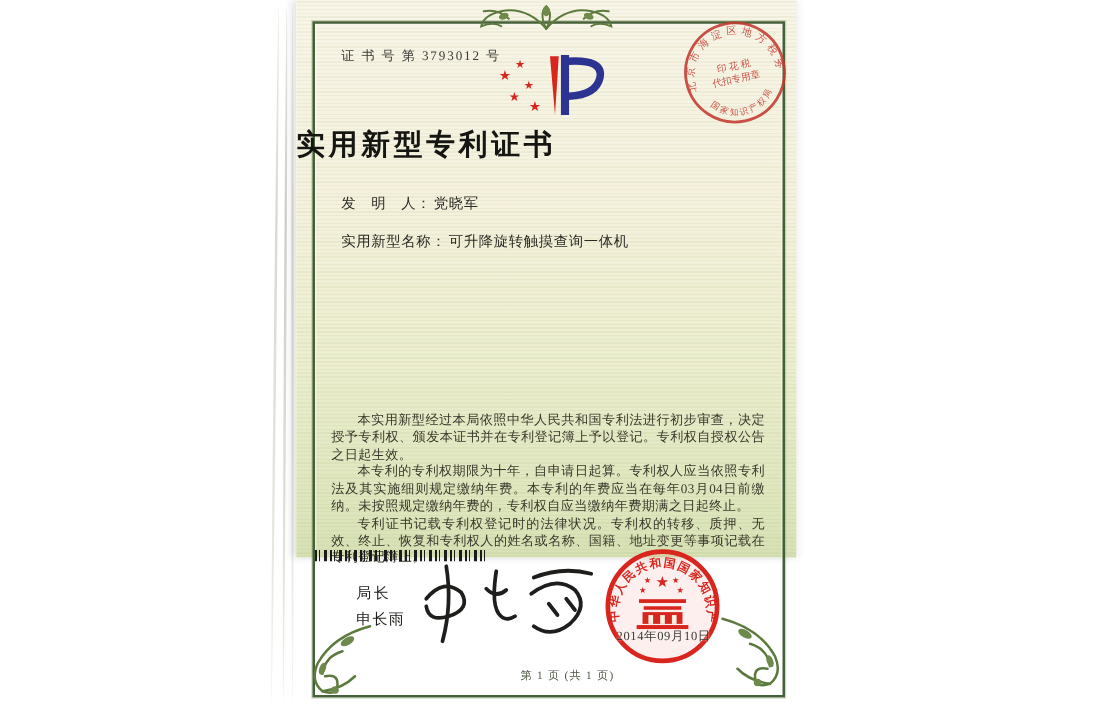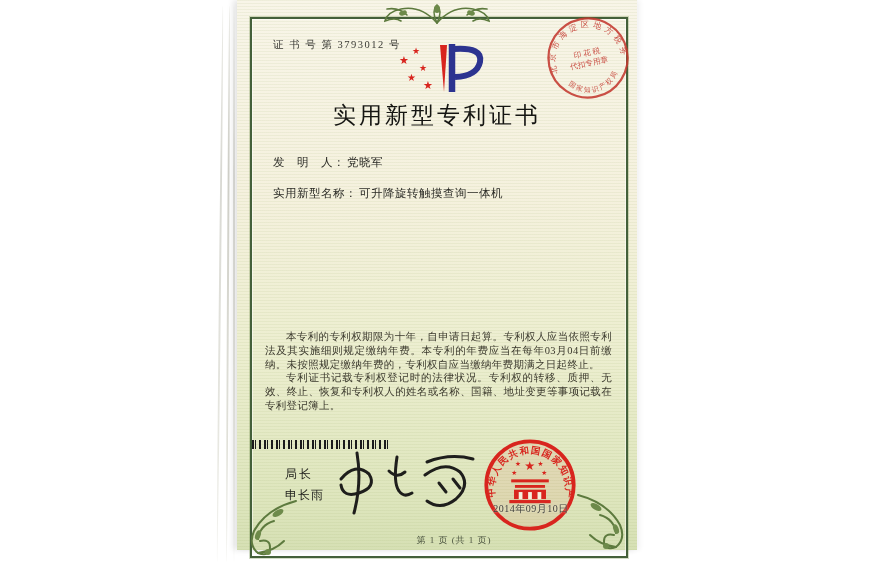--- a/index.html
+++ b/index.html
@@ -10,43 +10,43 @@
   }
   .scan{position:absolute;inset:0;}
   
   .curl{position:absolute;top:6px;height:556px;width:2px;background:linear-gradient(180deg,#e8e8e2,#cfcfc8 30%,#e2e2da 80%,#f2f2ee);border-radius:50%;}
   .curl.c1{left:219px;transform:rotate(.6deg);opacity:.8;}
   .curl.c2{left:227px;transform:rotate(.3deg);}
   .curl.c3{left:233px;opacity:.7;}
 
   
   .page{
-    position:absolute;left:237px;top:0;width:400px;height:550px;
+    position:absolute;left:237px;top:0;width:400px;height:446px;
     background:linear-gradient(180deg,#f8f5e8 0%,#f5f1de 35%,#eceecf 65%,#dde5bc 92%,#d6e0b4 100%);
     box-shadow:-4px 0 6px rgba(0,0,0,.10), 3px 0 5px rgba(0,0,0,.05);
   }
   .page::before{
     content:"";position:absolute;inset:0;pointer-events:none;
     background:repeating-linear-gradient(0deg,rgba(150,170,100,.10) 0 1px,transparent 1px 3px);
   }
   .frame{
     position:absolute;left:13px;top:17px;width:374px;height:537px;
     border:2px solid #44603a;
     box-shadow:inset 0 0 0 1px rgba(255,255,255,.5), 0 0 0 1px rgba(130,155,95,.35);
   }
   .ornament{position:absolute;pointer-events:none;color:#5d7a3e;}
   .orn-top{left:50%;top:1px;transform:translateX(-50%);}
   .orn-bl{left:1px;top:497px;}
   .orn-br{left:337px;top:491px;transform:scaleX(-1);}
 
   .cert-no{position:absolute;left:36px;top:38px;font-size:10.5px;letter-spacing:1.5px;color:#3a3a35;}
   .logo{position:absolute;left:158px;top:38px;}
   .title{
-    position:absolute;left:0;top:100px;width:100%;text-align:center;
-    font-size:23px;font-weight:normal;letter-spacing:3px;color:#151512;
+    position:absolute;left:0;top:100px;width:100%;
+    font-size:23px;font-weight:bold;letter-spacing:3px;color:#151512;
   }
   .tax-stamp{position:absolute;left:308px;top:15px;width:86px;height:86px;transform:rotate(-12deg);opacity:.88;}
 
   .fields{position:absolute;left:36px;top:155px;width:340px;}
   .field-row{height:18px;margin-bottom:13px;font-size:11.5px;color:#2b2b26;letter-spacing:.5px;white-space:nowrap;}
   .field-row .val{margin-left:2px;}
 
   .body-text{
     position:absolute;left:28px;top:330px;width:347px;
     font-size:10.5px;line-height:13.8px;color:#3a382c;text-align:justify;letter-spacing:.3px;
@@ -157,20 +157,21 @@
     <div class="fields">
       <div class="field-row">
         <span>发　明　人：</span><span class="val">党晓军</span>
       </div>
       <div class="field-row">
         <span>实用新型名称：</span><span class="val">可升降旋转触摸查询一体机</span>
       </div>
     </div>
 
     <div class="body-text">
+      <p>本实用新型经过本局依照中华人民共和国专利法进行初步审查，决定授予专利权、颁发本证书并在专利登记簿上予以登记。专利权自授权公告之日起生效。</p>
       <p>本专利的专利权期限为十年，自申请日起算。专利权人应当依照专利法及其实施细则规定缴纳年费。本专利的年费应当在每年03月04日前缴纳。未按照规定缴纳年费的，专利权自应当缴纳年费期满之日起终止。</p>
       <p>专利证书记载专利权登记时的法律状况。专利权的转移、质押、无效、终止、恢复和专利权人的姓名或名称、国籍、地址变更等事项记载在专利登记簿上。</p>
     </div>
 
     <div class="barcode"></div>
 
     <div class="sig-title">局长</div>
     <div class="sig-name">申长雨</div>
     <svg class="autograph" width="150" height="70" viewBox="0 0 150 70">
       <g stroke="#1e1e1c" stroke-width="3" fill="none" stroke-linecap="round">

